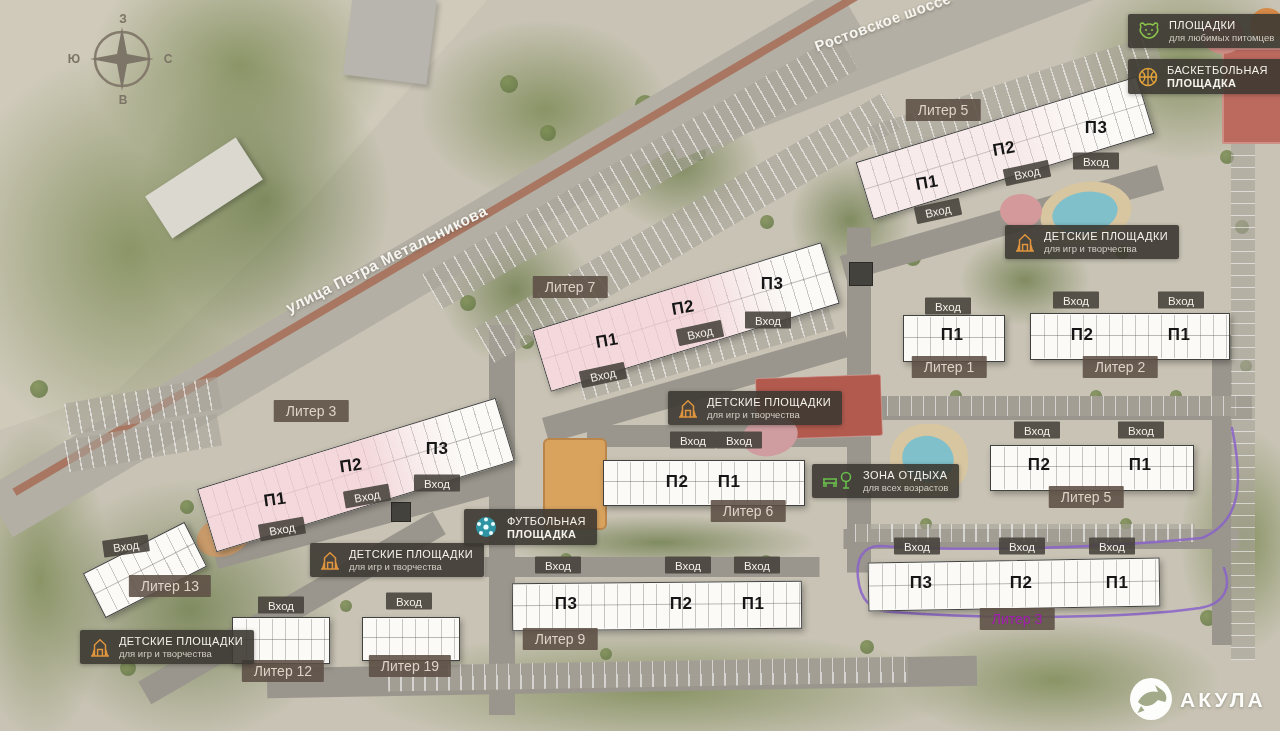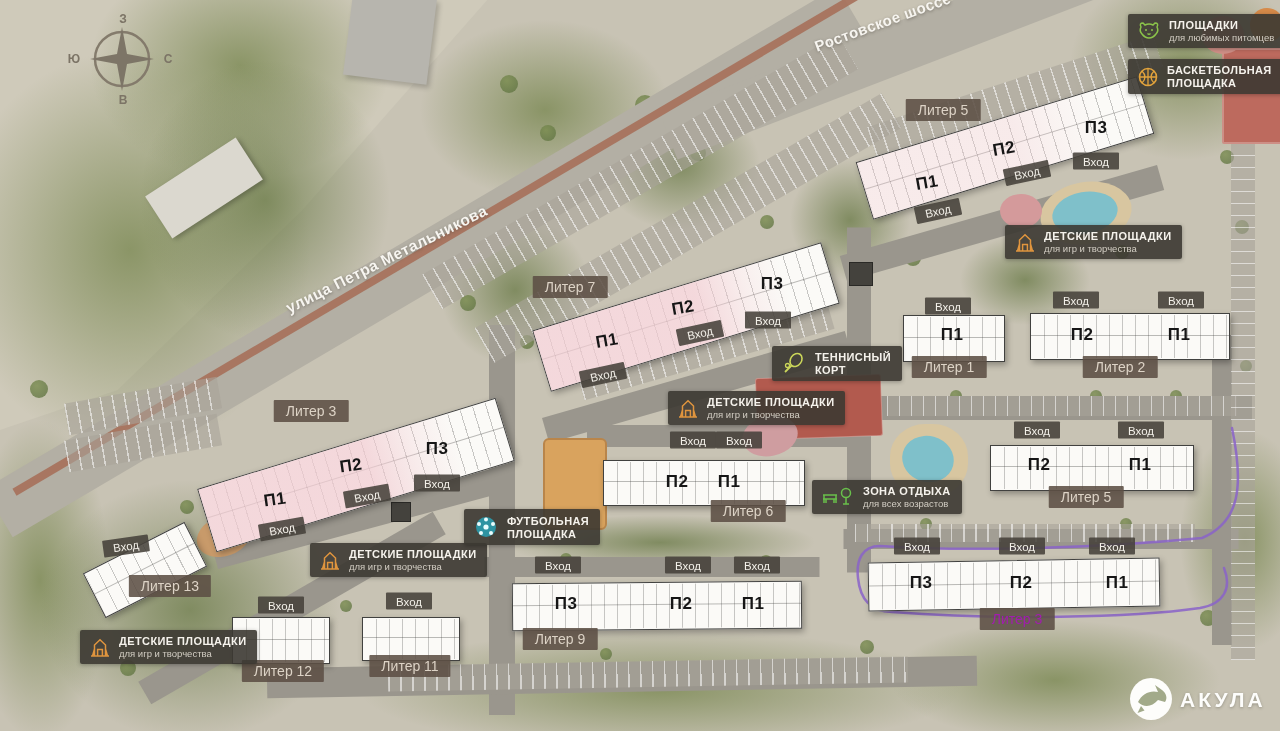--- a/index.html
+++ b/index.html
@@ -17,21 +17,21 @@
   .ctr{transform:translate(-50%,-50%) rotate(var(--r,0deg))}
   .bld{position:absolute;background:#fbfaf7;border:1.5px solid #41413f;box-shadow:2px 3px 6px rgba(0,0,0,.3);z-index:15}
   .bld::before{content:"";position:absolute;inset:1px;background:repeating-linear-gradient(90deg,transparent 0 12px,rgba(62,62,60,.28) 12px 13px)}
   .bld::after{content:"";position:absolute;left:0;right:0;top:46%;height:1px;background:rgba(62,62,60,.35)}
   .pinkfill{position:absolute;inset:0;background:linear-gradient(90deg,rgba(241,203,209,.72) 0 55%,rgba(241,203,209,.25) 72%,rgba(241,203,209,0) 85%);z-index:2}
   .sec{position:absolute;z-index:22;font-weight:800;font-size:17px;color:#161616;letter-spacing:.5px;white-space:nowrap;transform:translate(-50%,-50%) rotate(var(--r,0deg))}
   .vhod{position:absolute;z-index:25;background:rgba(70,65,58,.88);color:#f3f0e9;font-size:11.5px;padding:2.5px 10px;white-space:nowrap;border-radius:1px;transform:translate(-50%,-50%) rotate(var(--r,0deg))}
   .lbadge{position:absolute;z-index:24;background:rgba(92,79,68,.88);color:#ddd3c6;font-size:14px;padding:3px 12px;white-space:nowrap;border-radius:1px;transform:translate(-50%,-50%) rotate(var(--r,0deg))}
   .lbadge.purple{color:#a21caf}
   .dark{position:absolute;z-index:30;display:flex;align-items:center;gap:8px;background:rgba(60,56,50,.9);padding:5px 11px 5px 9px;border-radius:2px;box-shadow:0 1px 4px rgba(0,0,0,.3)}
-  .dark .t1{display:block;font-size:11px;font-weight:700;letter-spacing:.4px;color:#f5f2ec;white-space:nowrap}
+  .dark .t1{display:block;font-size:11px;font-weight:400;letter-spacing:.4px;color:#f5f2ec;white-space:nowrap}
   .dark .t2{display:block;font-size:9.5px;color:#d3cec4;white-space:nowrap;margin-top:1px}
   .dark.bb .t2{font-size:11px;font-weight:700;color:#f5f2ec;letter-spacing:.4px}
   .dark .ic{display:flex;align-items:center;justify-content:center}
   .st{position:absolute;z-index:12;color:#f7f5f0;font-weight:700;white-space:nowrap;text-shadow:0 1px 3px rgba(80,75,65,.55);transform-origin:0 50%}
   .cl{position:absolute;z-index:41;color:#7c7466;font-size:12px;font-weight:700;transform:translate(-50%,-50%)}
   .box{position:absolute;background:#44423d;border:1px solid #2a2926;z-index:9}
   svg{display:block}
 </style>
 </head>
 <body>
@@ -217,21 +217,21 @@
   <span class="lbadge" style="left:570px;top:287px">Литер 7</span>
   <span class="lbadge" style="left:311px;top:411px">Литер 3</span>
   <span class="lbadge" style="left:949px;top:367px">Литер 1</span>
   <span class="lbadge" style="left:1120px;top:367px">Литер 2</span>
   <span class="lbadge" style="left:1086px;top:497px">Литер 5</span>
   <span class="lbadge" style="left:748px;top:511px">Литер 6</span>
   <span class="lbadge" style="left:560px;top:639px">Литер 9</span>
   <span class="lbadge purple" style="left:1017px;top:619px">Литер 3</span>
   <span class="lbadge" style="left:170px;top:586px">Литер 13</span>
   <span class="lbadge" style="left:283px;top:671px">Литер 12</span>
-  <span class="lbadge" style="left:410px;top:666px">Литер 11</span>
+  <span class="lbadge" style="left:410px;top:666px">Литер 19</span>
 
   
   <div class="dark" style="left:1005px;top:225px">
     <span class="ic">
         <svg width="22" height="22" viewBox="0 0 22 22">
           <path d="M2,20h18M5.5,20V9L11,3.8 16.5,9V20M8.6,20v-6.5h4.8V20M3.5,20l2-7M18.5,20l-2-7" stroke="#e0953e" fill="none" stroke-width="1.5"></path>
         </svg>
       </span>
     <span>
         <span class="t1">ДЕТСКИЕ ПЛОЩАДКИ</span>
@@ -262,53 +262,40 @@
   </div>
   <div class="dark" style="left:80px;top:630px">
     <span class="ic">
         <svg width="22" height="22" viewBox="0 0 22 22">
           <path d="M2,20h18M5.5,20V9L11,3.8 16.5,9V20M8.6,20v-6.5h4.8V20M3.5,20l2-7M18.5,20l-2-7" stroke="#e0953e" fill="none" stroke-width="1.5"></path>
         </svg>
       </span>
     <span>
         <span class="t1">ДЕТСКИЕ ПЛОЩАДКИ</span>
         <span class="t2">для игр и творчества</span>
-      </span>
-  </div>
-  <div class="dark bb" style="left:772px;top:346px">
-    <span class="ic">
-        <svg width="26" height="24" viewBox="0 0 26 24">
-          <ellipse cx="15" cy="8" rx="5.5" ry="7" transform="rotate(35 15 8)" fill="none" stroke="#cbd65a" stroke-width="1.6"></ellipse>
-          <path d="M10.5,13.5 L4,20" stroke="#cbd65a" stroke-width="1.8" fill="none"></path>
-          <circle cx="6.5" cy="13.5" r="2" fill="none" stroke="#cbd65a" stroke-width="1.3"></circle>
-        </svg>
-      </span>
-    <span>
-        <span class="t1">ТЕННИСНЫЙ</span>
-        <span class="t2">КОРТ</span>
       </span>
   </div>
   <div class="dark bb" style="left:464px;top:509px">
     <span class="ic">
         <svg width="26" height="26" viewBox="0 0 26 26">
           <circle cx="13" cy="13" r="10" fill="#2e93a2"></circle>
           <circle cx="13" cy="13" r="2.6" fill="#eafcfd"></circle>
           <circle cx="13" cy="5.5" r="2" fill="#eafcfd"></circle>
           <circle cx="20" cy="10" r="2" fill="#eafcfd"></circle>
           <circle cx="18" cy="19" r="2" fill="#eafcfd"></circle>
           <circle cx="8" cy="19" r="2" fill="#eafcfd"></circle>
           <circle cx="6" cy="10" r="2" fill="#eafcfd"></circle>
         </svg>
       </span>
     <span>
         <span class="t1">ФУТБОЛЬНАЯ</span>
         <span class="t2">ПЛОЩАДКА</span>
       </span>
   </div>
-  <div class="dark" style="left:812px;top:480px">
+  <div class="dark" style="left:812px;top:464px">
     <span class="ic">
         <svg width="34" height="22" viewBox="0 0 34 22">
           <path d="M2,9 H16 M3,9 V17 M15,9 V17 M2,13 H16 M5,13 V17 M13,13 V17" stroke="#69c04b" fill="none" stroke-width="1.5"></path>
           <circle cx="25" cy="7" r="4.5" fill="none" stroke="#69c04b" stroke-width="1.5"></circle>
           <path d="M25,11.5 V18 M22,18 H28" stroke="#69c04b" fill="none" stroke-width="1.5"></path>
         </svg>
       </span>
     <span>
         <span class="t1">ЗОНА ОТДЫХА</span>
         <span class="t2">для всех возрастов</span>

